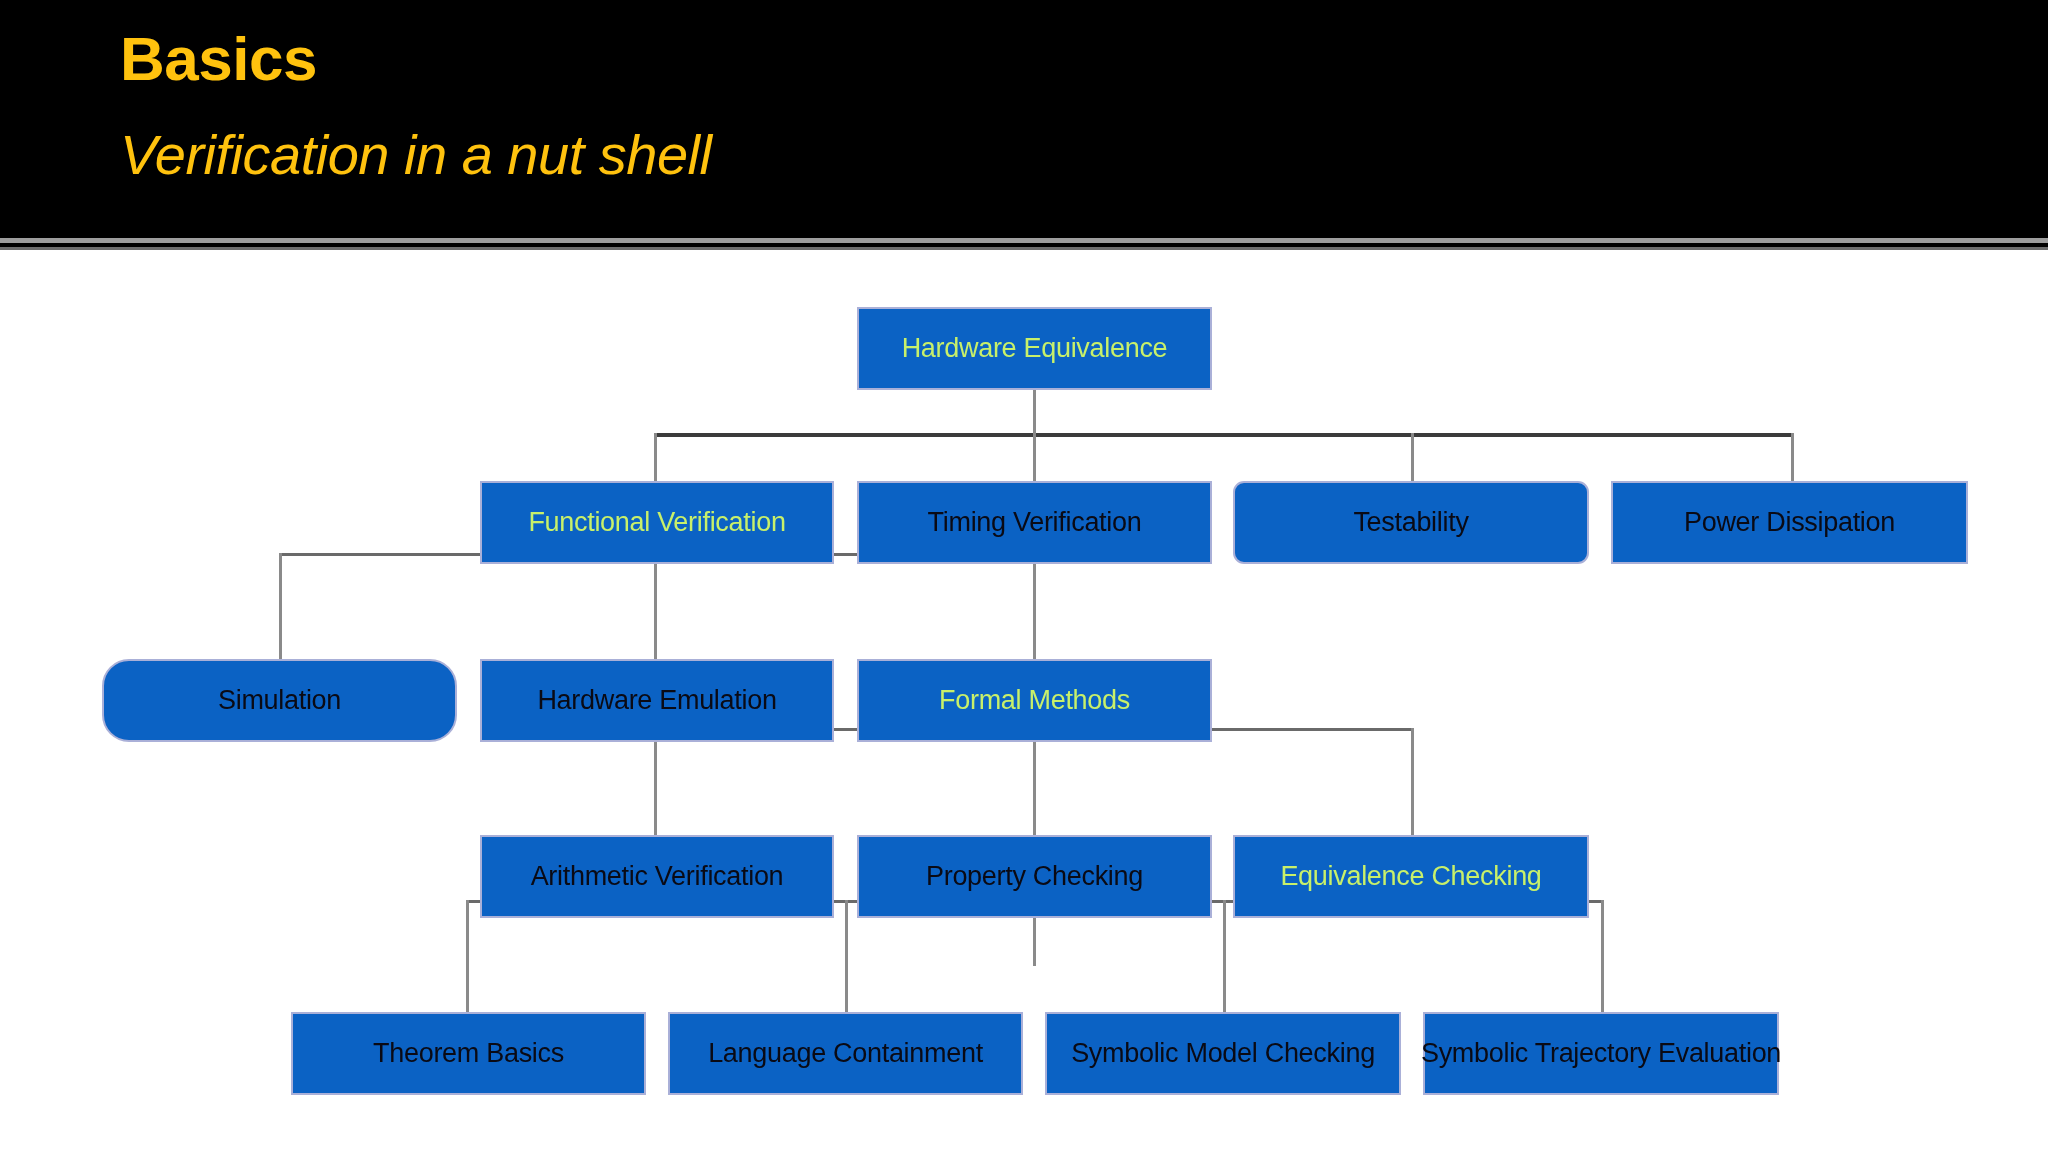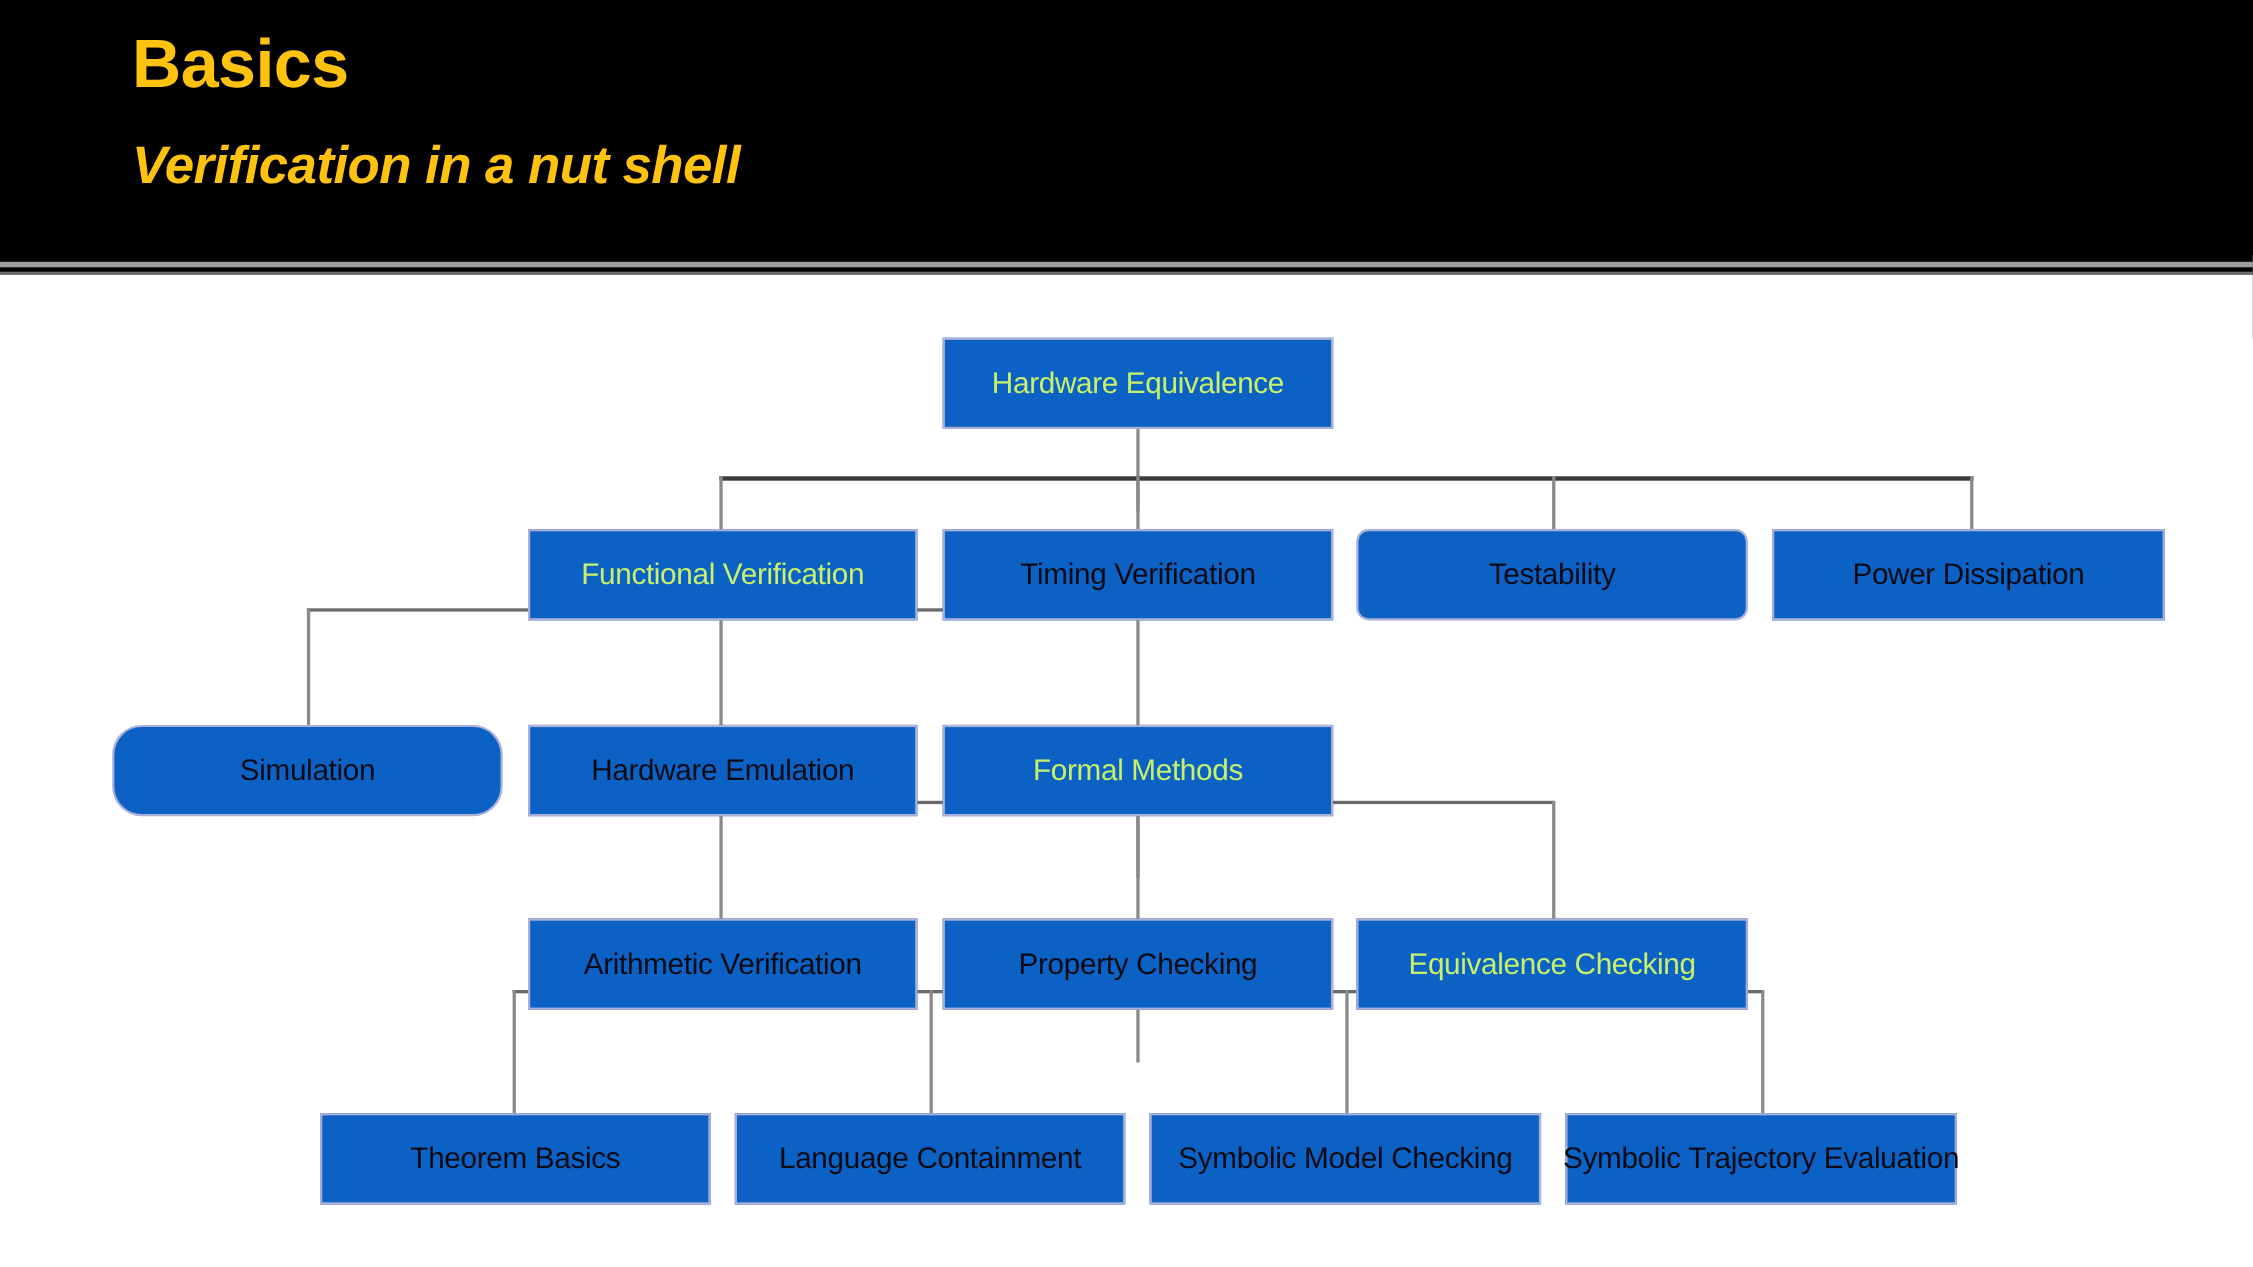--- a/index.html
+++ b/index.html
@@ -33,22 +33,22 @@
     font-weight: bold;
     color: #ffc20e;
     letter-spacing: -0.5px;
     line-height: 1.05;
     white-space: nowrap;
   }
   .title-line-2 {
     position: absolute;
     left: 120px;
     top: 126px;
-    font-size: 48px;
-    font-weight: bold;
+    font-size: 56px;
+    font-weight: normal;
     font-style: italic;
     color: #ffc20e;
     letter-spacing: -0.5px;
     line-height: 1.05;
     white-space: nowrap;
   }
   .banner-rule {
     position: absolute;
     left: 0;
     top: 238px;

